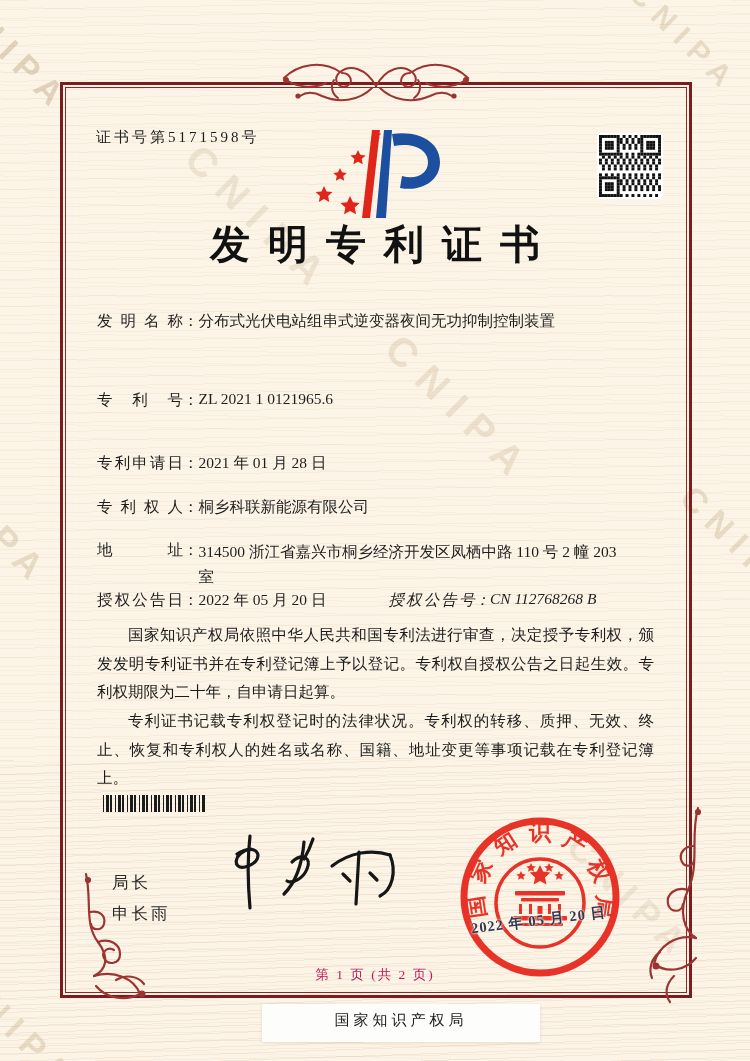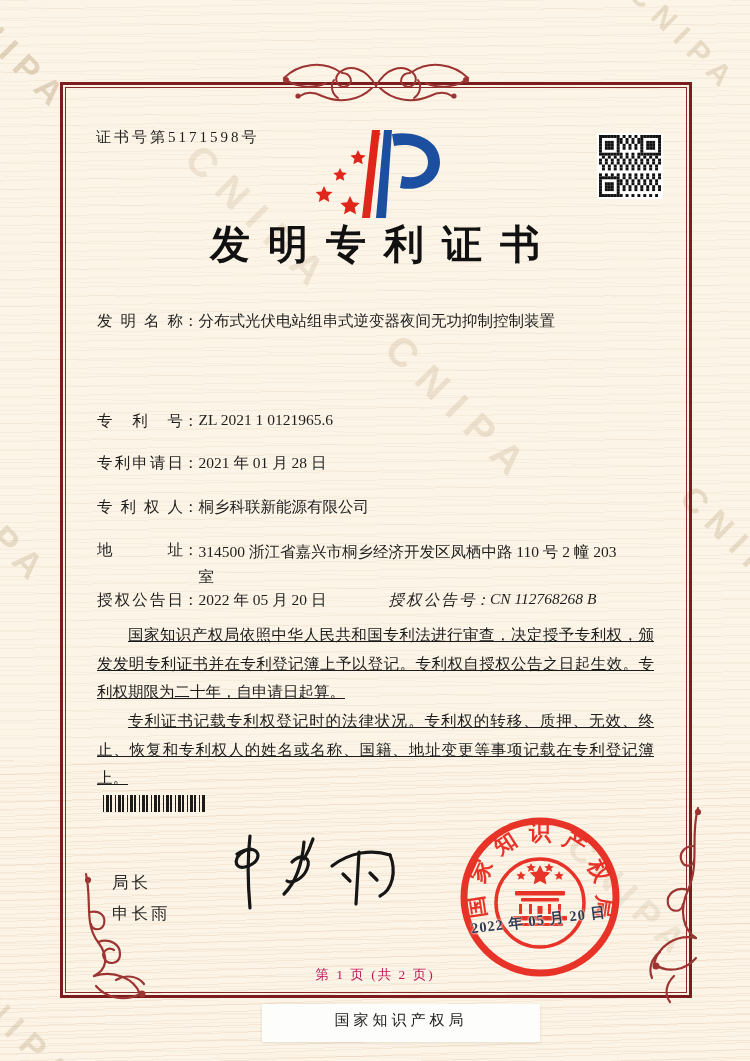--- a/index.html
+++ b/index.html
@@ -49,21 +49,21 @@
   .fcolon{vertical-align:top;}
   .fvalue{vertical-align:top;}
   .frow.wrap{white-space:normal;width:540px;}
   .frow.wrap .fvalue{display:inline-block;width:434px;line-height:1.6;}
   .fgroup2{margin-left:62px;font-style:italic;}
   
   .body-text{
     position:absolute;left:97px;top:621px;width:557px;
     font-size:15.5px;line-height:1.85;color:#1c1c1c;text-align:justify;
   }
-  .body-text p{margin:0;text-indent:2em;text-decoration:underline;}
+  .body-text p{margin:0;text-indent:2em;}
   
   .barcode{position:absolute;left:103px;top:795px;width:200px;height:17px;font-size:0;}
   .barcode i{display:inline-block;height:100%;}
   
   .director{position:absolute;left:112px;top:851px;font-family:"Liberation Sans","DejaVu Sans",sans-serif;
     font-size:16.5px;color:#2b2b2b;letter-spacing:3px;line-height:1.85;margin-top:16px;}
   .signature{position:absolute;left:220px;top:824px;}
   
   .seal{position:absolute;left:455px;top:812px;width:170px;height:170px;}
   .seal-date{
@@ -383,21 +383,21 @@
       <path d="M78,2 L86,2 L80,90 L70,90 Z" fill="#1d4fa0"></path>
       <path d="M86,6 C116,2 134,16 134,34 C134,54 114,64 94,60 L96,48 C110,52 122,46 122,34 C122,22 108,14 88,18 Z" fill="#1d4fa0"></path>
     </g>
   </svg>
 
   <div class="title">发明专利证书</div>
 
   <div class="frow" style="top:311px">
     <span class="flabel">发明名称</span><span class="fcolon">：</span><span class="fvalue">分布式光伏电站组串式逆变器夜间无功抑制控制装置</span>
   </div>
-  <div class="frow" style="top:411px">
+  <div class="frow" style="top:390px">
     <span class="flabel">专利号</span><span class="fcolon">：</span><span class="fvalue">ZL 2021 1 0121965.6</span>
   </div>
   <div class="frow" style="top:453px">
     <span class="flabel">专利申请日</span><span class="fcolon">：</span><span class="fvalue">2021 年 01 月 28 日</span>
   </div>
   <div class="frow" style="top:497px">
     <span class="flabel">专利权人</span><span class="fcolon">：</span><span class="fvalue">桐乡科联新能源有限公司</span>
   </div>
   <div class="frow wrap" style="top:540px">
     <span class="flabel">地址</span><span class="fcolon">：</span><span class="fvalue">314500 浙江省嘉兴市桐乡经济开发区凤栖中路 110 号 2 幢 203 室</span>

